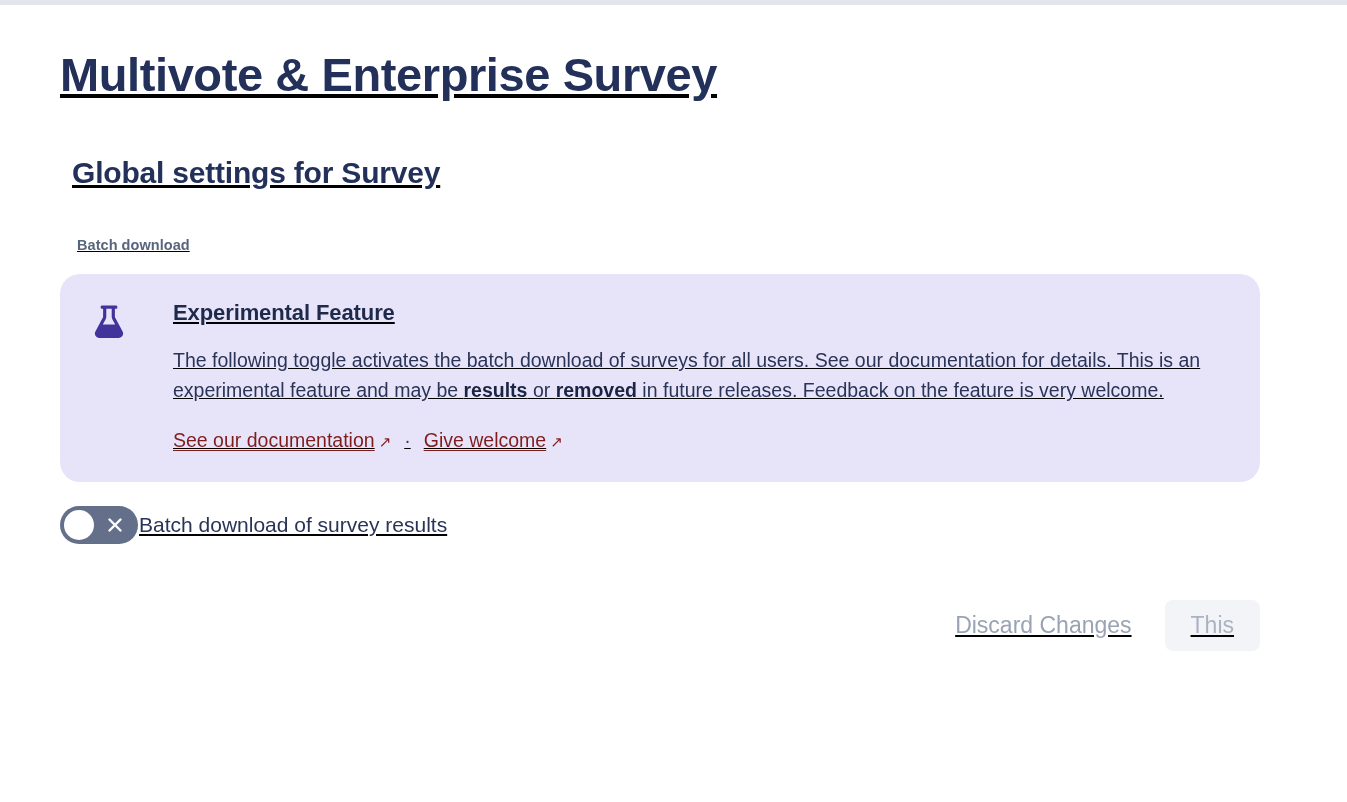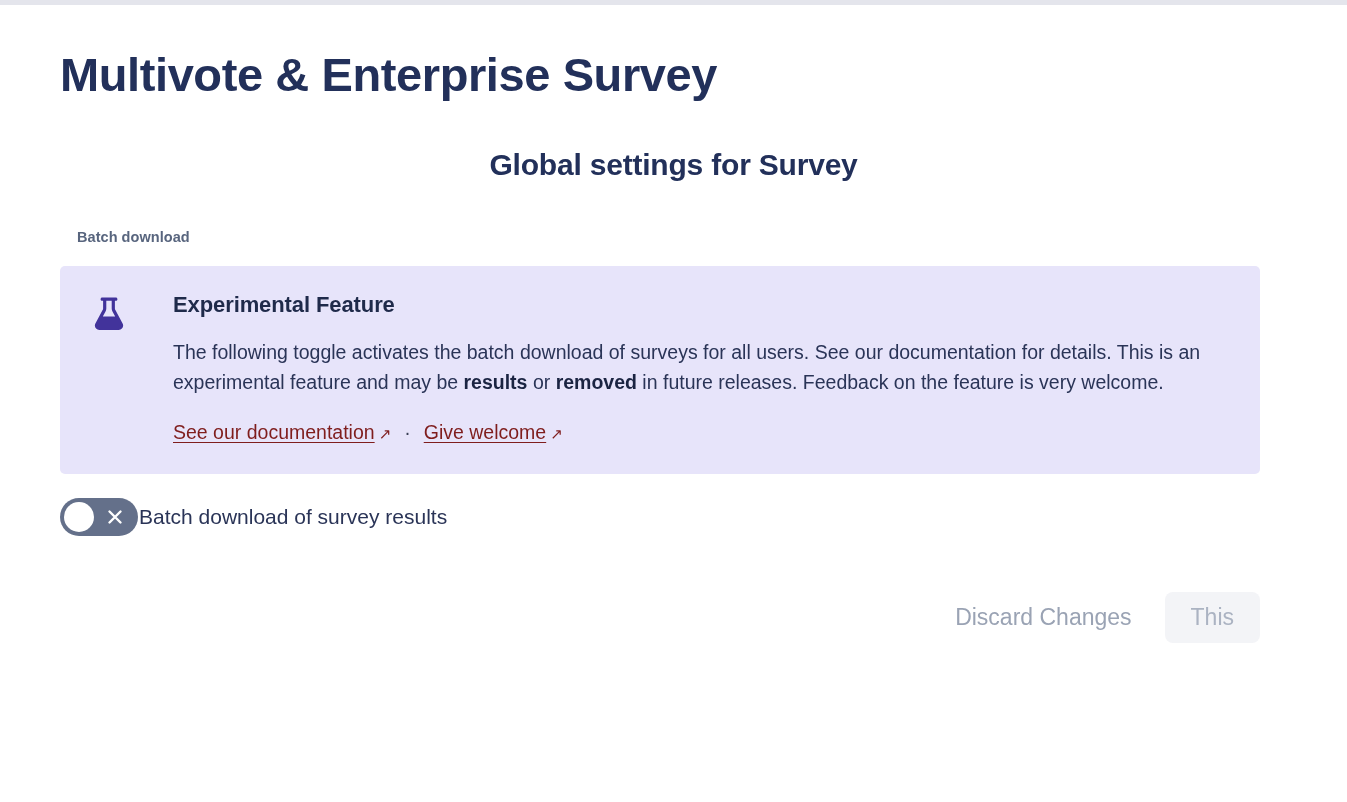--- a/index.html
+++ b/index.html
@@ -28,59 +28,59 @@
 
   .page {
     position: absolute;
     top: 5px;
     left: 0;
     width: 1347px;
     height: 696px;
     background: #ffffff;
     box-sizing: border-box;
     padding: 30px 60px 0 60px;
+    text-decoration: underline;
   }
 
   .page-title {
     margin: 0;
     padding-top: 14px;
     font-size: 47px;
     line-height: 1.1;
     font-weight: 700;
     letter-spacing: -0.4px;
     color: #22305a;
   }
 
   .section-title {
-    margin: 4px;
+    margin: 12px;
     padding-top: 43px;
     font-size: 30px;
     line-height: 1.15;
     font-weight: 700;
     letter-spacing: -0.2px;
     color: #22305a;
-    text-align: center;
   }
 
   .field-label {
     margin: 17px;
     padding-top: 30px;
     font-size: 14.5px;
     font-weight: 700;
     color: #58657e;
     letter-spacing: 0.05px;
   }
 
   
   .callout {
     margin-top: 21px;
     width: 1200px;
     box-sizing: border-box;
     background: #e7e4fa;
-    border-radius: 5px;
+    border-radius: 20px;
     padding: 26px 30px 30px 34px;
     display: flex;
     align-items: flex-start;
     gap: 0;
   }
   .callout-icon {
     flex: 0 0 auto;
     width: 34px;
     padding-top: 5px;
     color: #42339b;

